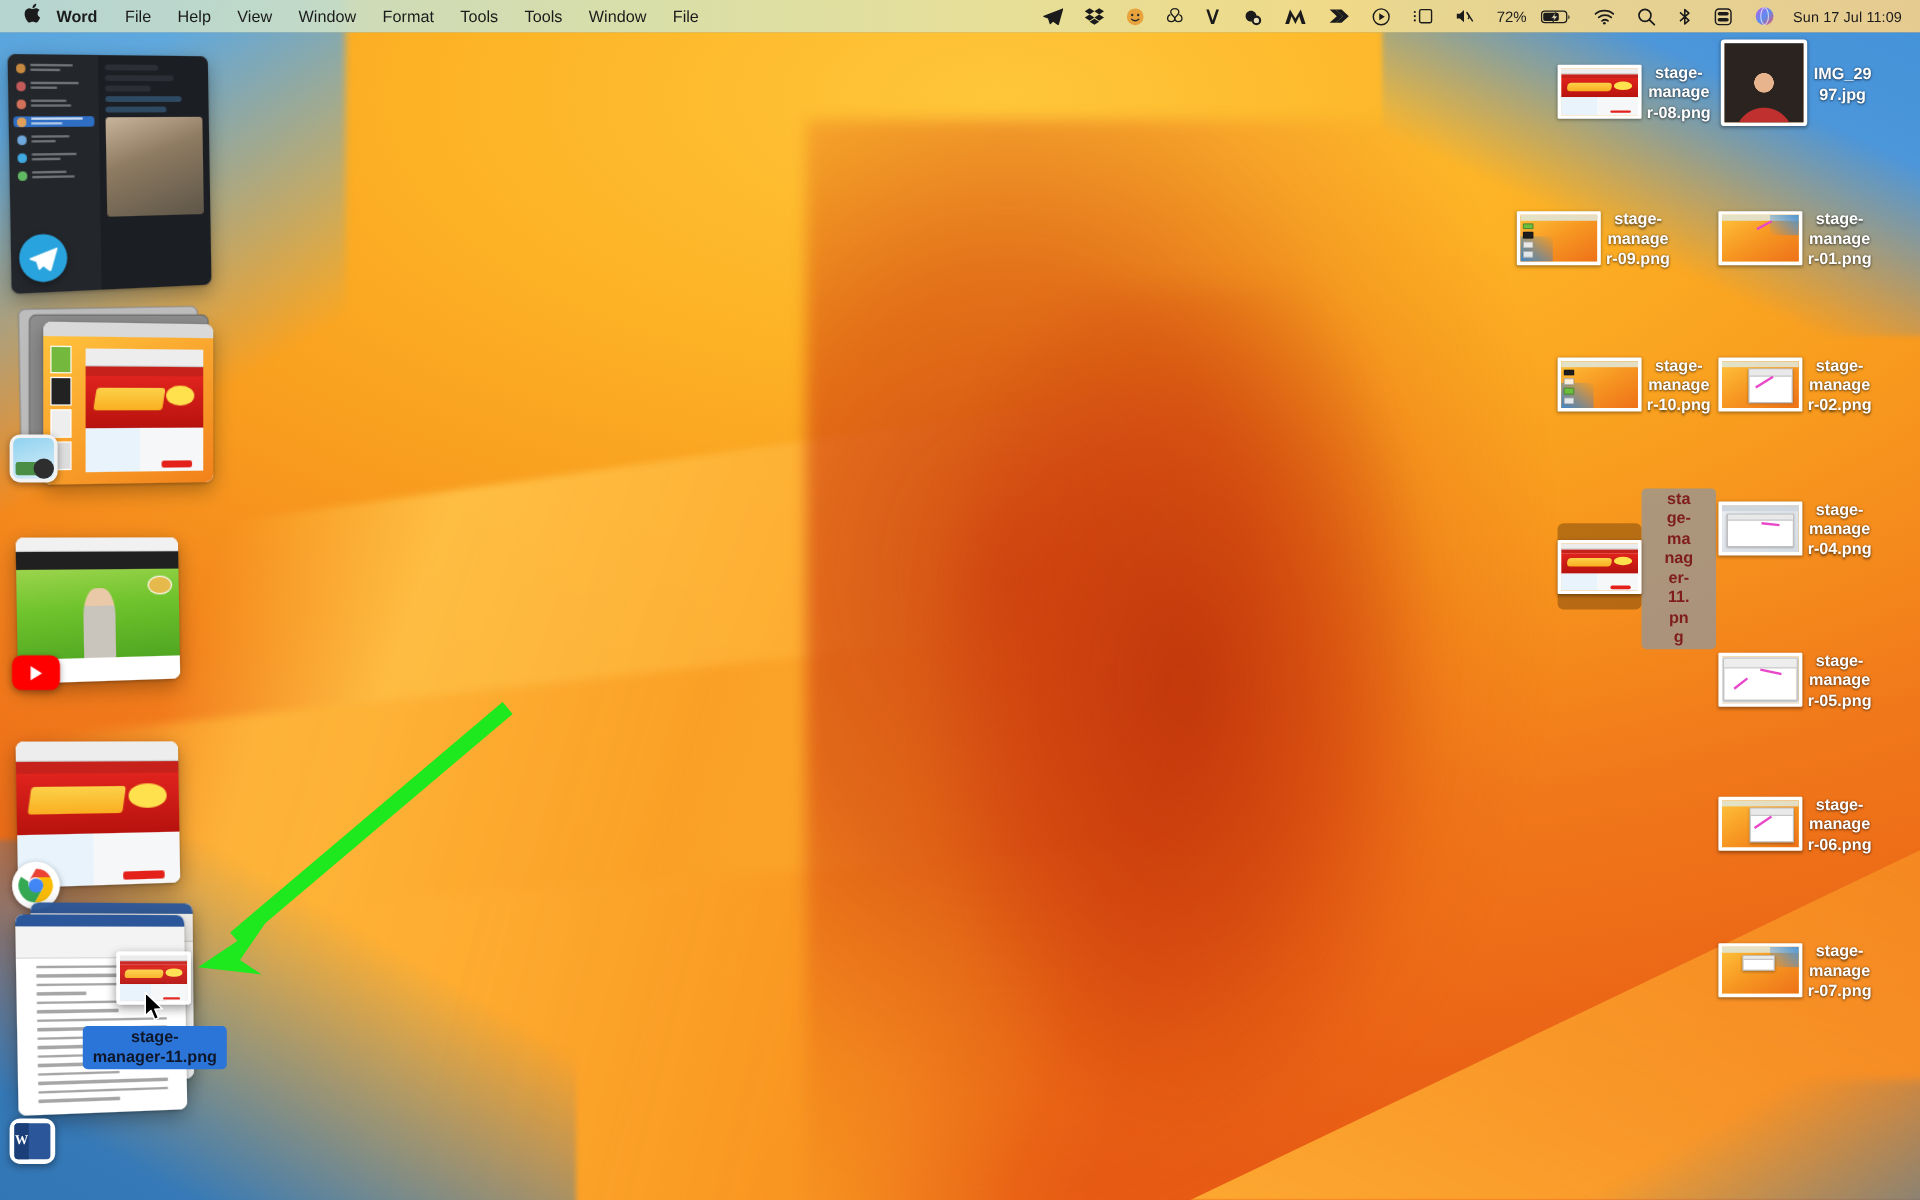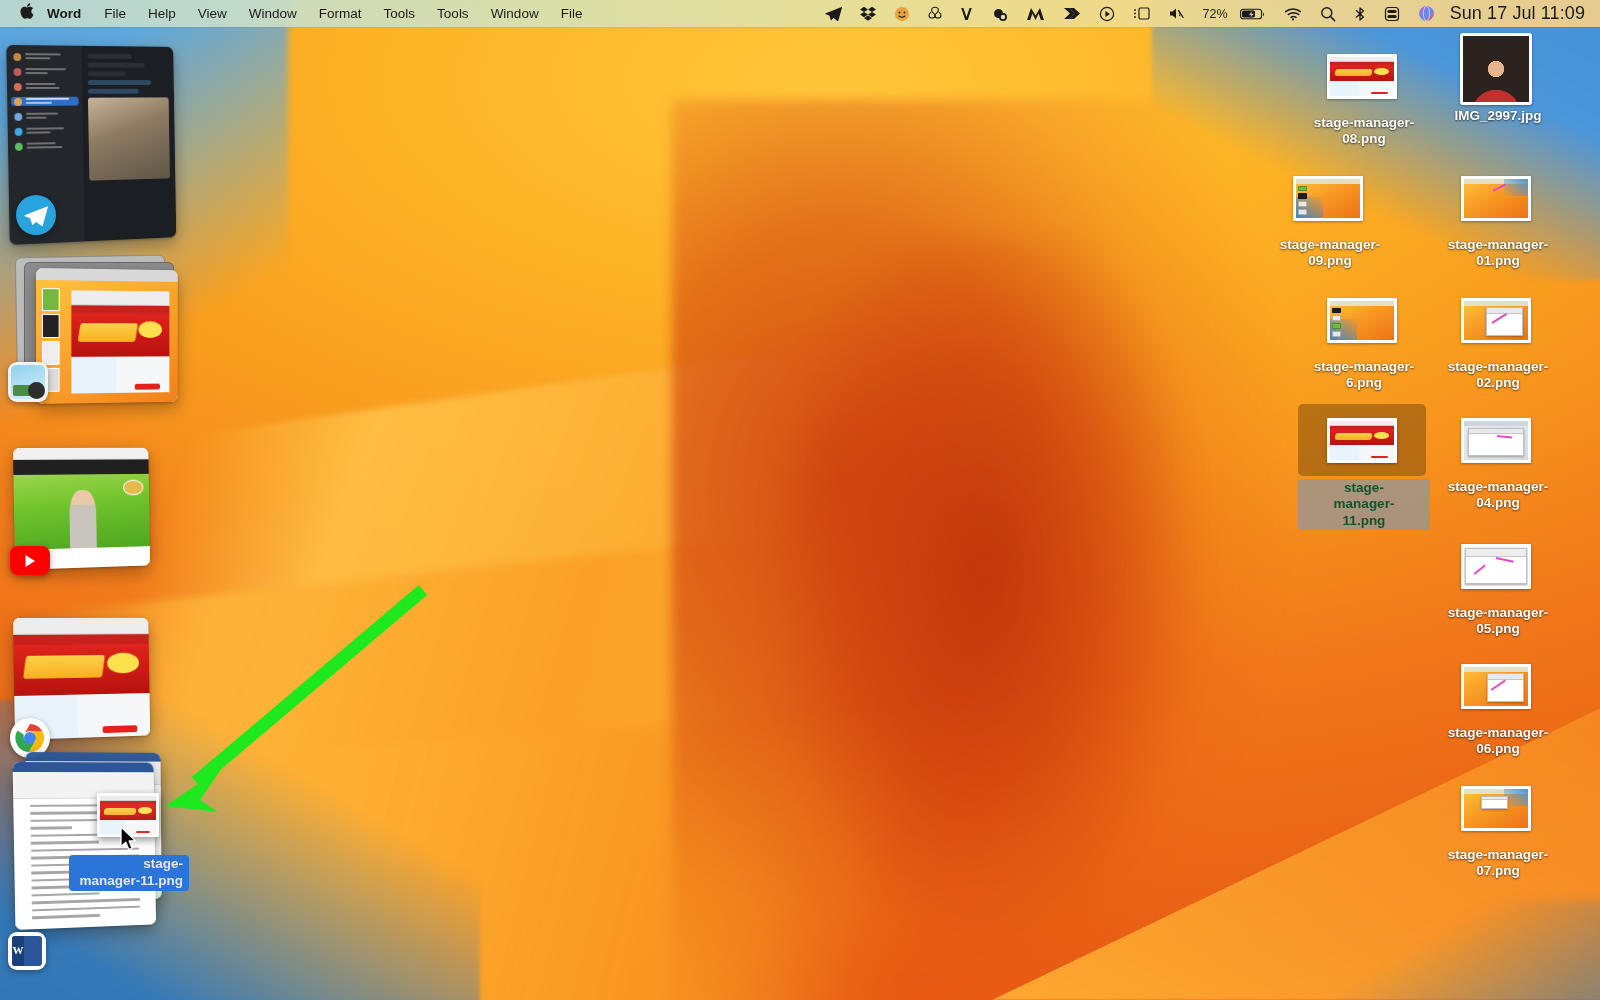--- a/index.html
+++ b/index.html
@@ -107,28 +107,28 @@
     font-size:13.5px; color:#1b1b1b;
     box-shadow:0 0.5px 0 rgba(0,0,0,0.10);
   }
   #menu-left { display:flex; align-items:center; gap:0px; padding-left:13px; }
   .apple-logo { width:26px; text-align:center; font-size:16px; line-height:1; padding-bottom:2px; }
   .menu-item { padding:2px 11px; border-radius:4px; white-space:nowrap; }
   .menu-item.bold { font-weight:bold; padding-left:8px; padding-right:12px; }
   #menu-right { margin-left:auto; display:flex; align-items:center; gap:0px; padding-right:11px; }
   .status-item { display:flex; align-items:center; justify-content:center; height:22px; padding:0 9px; }
   .status-item svg { display:block; }
-  #clock { font-size:18px; padding-left:6px; padding-right:4px; white-space:nowrap; letter-spacing:0.1px; }
+  #clock { font-size:12px; padding-left:6px; padding-right:4px; white-space:nowrap; letter-spacing:0.1px; }
   .batt-pct { font-size:12.5px; padding-right:3px; font-weight:400; }
 
   
   .desk-icon {
     position:absolute; z-index:20;
     width:132px;
-    display:flex; flex-direction:column; 
+    display:flex; flex-direction:row; align-items:center;
     cursor:default;
   }
   .di-thumb-wrap {
     width:128px; height:72px;
     display:flex; align-items:center; justify-content:center;
     border-radius:5px;
   }
   .di-thumb-wrap.selected { background:rgba(120,70,10,0.50); }
   .di-thumb {
     width:70px; height:45px;
@@ -141,21 +141,21 @@
   .di-label {
     margin-top:3px;
     font-size:13.5px; font-weight:700; color:#ffffff;
     text-align:center; line-height:1.22;
     text-shadow:0 1px 2px rgba(0,0,0,0.55), 0 0 2px rgba(0,0,0,0.35);
     max-width:132px; word-break:break-word;
     padding:0 3px;
   }
   .di-label.selected-label {
     background:rgba(150,150,150,0.78);
-    color:#14532d; border-radius:4px; padding:1px 19px;
+    color:#7f1d1d; border-radius:4px; padding:1px 19px;
     text-shadow:none;
   }
 
   
   .mini-desk { position:absolute; inset:0; background:linear-gradient(150deg,#FFC23C 0%,#F79A23 46%,#EE7118 100%); }
   .mini-blue { position:absolute; left:0; bottom:0; width:42%; height:52%;
     background:linear-gradient(40deg,#3E86C8,rgba(62,134,200,0)); }
   .mini-blue.tr { left:auto; right:0; top:0; bottom:auto; height:44%; width:38%;
     background:linear-gradient(220deg,#4B93D4,rgba(75,147,212,0)); }
   .mini-bar { position:absolute; left:0; top:0; width:100%; height:13%;
@@ -250,23 +250,23 @@
   
   #drag-ghost {
     position:absolute; z-index:48;
     width:62px; height:44px;
     border:3px solid #ffffff; border-radius:2px;
     box-shadow:0 3px 9px rgba(0,0,0,0.45);
     overflow:hidden; opacity:0.95;
   }
   #drag-label {
     position:absolute; z-index:49;
-    background:#2B74D8; color:#e5e5e5;
+    background:#2B74D8; color:#0f172a;
     font-size:13.5px; font-weight:700; line-height:1.25;
-    border-radius:4px; padding:1px 6px; text-align:right;
+    border-radius:4px; padding:1px 6px; text-align:center;
     width:120px;
   }
   #cursor { position:absolute; z-index:52; width:18px; height:26px; }
 
   
   #annotation-arrow { position:absolute; z-index:45; left:0; top:0; width:1600px; height:1000px;
     pointer-events:none; }
 
   
   .badge-circ { border-radius:50%; display:flex; align-items:center; justify-content:center; }
@@ -695,21 +695,21 @@
           <div class="mini-blue"></div>
         <div class="mini-strip">
             <i style="background:#1E1E1E"></i>
             <i></i>
             <i style="background:#6CBF3E"></i>
             <i></i>
           </div>
       </div>
     </div>
   </div>
-  <div class="di-label">stage-manager-6.png</div>
+  <div class="di-label">stage-manager-10.png</div>
 </div>
 
 <div class="desk-icon" style="left:1432px; top:284px;">
   <div class="di-thumb-wrap">
     <div class="di-thumb">
       <div class="mini-desk">
           <div class="mini-bar"></div>
         <div class="mini-win" style="left:34%;top:16%;right:8%;bottom:10%;">
             <div class="mini-win-hdr"></div>
           </div>

